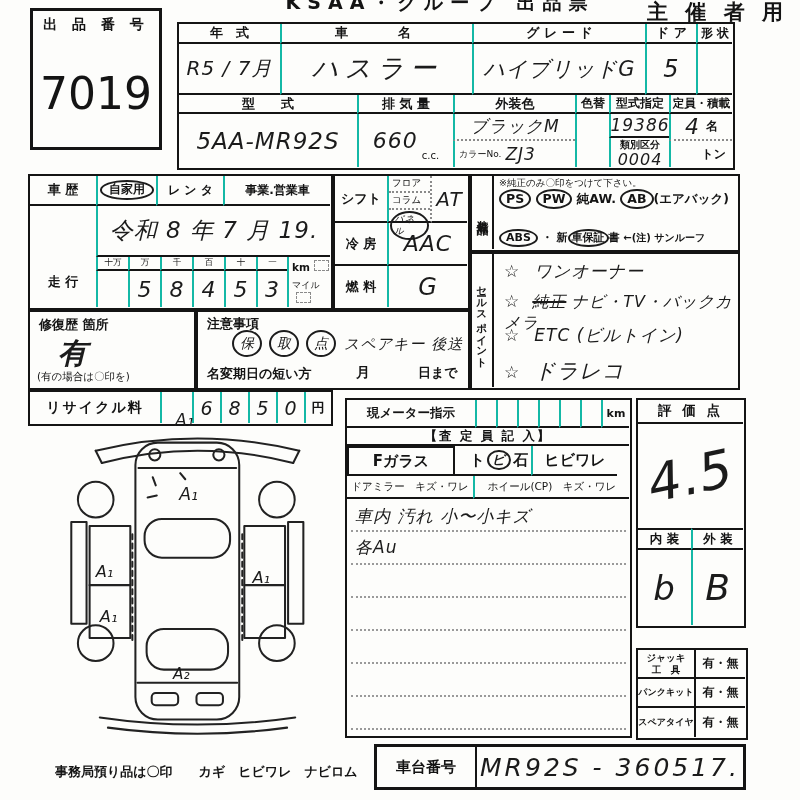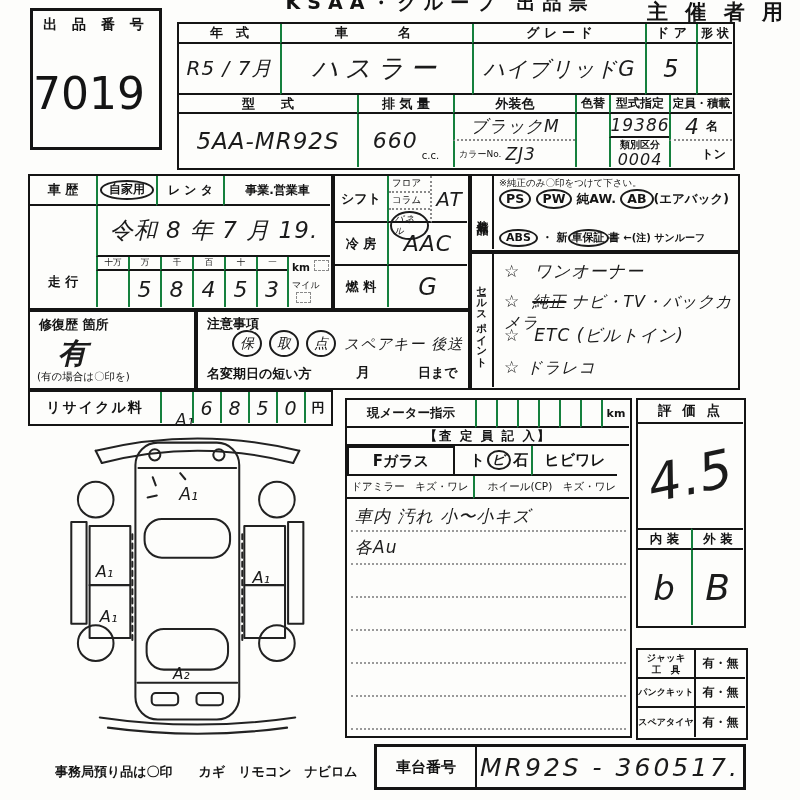--- a/index.html
+++ b/index.html
@@ -3,21 +3,21 @@
 <meta charset="utf-8">
 <style>
   *{box-sizing:border-box;margin:0;padding:0}
   html,body{width:800px;height:800px;background:#fff}
   #sheet{position:relative;width:800px;height:800px;background:#fdfdfb;
          font-family:"DejaVu Sans","Liberation Sans",sans-serif;color:#141414;overflow:hidden}
   .abs{position:absolute}
   .box{position:absolute;border:2.5px solid #141414;background:#fdfdfb}
   .cell{position:absolute;display:flex;align-items:center;justify-content:center;text-align:center}
   .left{justify-content:flex-start;text-align:left}
-  .bl{border-left:2px solid #15803d}
+  .bl{border-left:2px solid #14b8a6}
   .bb{border-bottom:2px solid #141414}
   .bt{border-top:2px solid #141414}
   .br{border-right:2px solid #141414}
   .dotb{border-bottom:2px dotted #8a8a8a}
   .lbl{font-weight:bold}
   .hand{font-style:italic;letter-spacing:1px;color:#1b1b1b}
   .vert{writing-mode:vertical-rl;text-orientation:upright;letter-spacing:2px}
   .circ{display:inline-block;border:2px solid #1c1c1c;border-radius:50%;padding:0 5px;line-height:1.3}
   .crossed{position:relative}
   .crossed::before,.crossed::after{content:"";position:absolute;left:-4px;right:-4px;top:50%;border-top:2px solid #1c1c1c}
@@ -36,21 +36,21 @@
 
 <div id="sheet">
 
   <div class="abs" style="left:225px;top:0;width:430px;height:13px;overflow:hidden">
     <div class="lbl" style="margin-top:-10px;font-size:19px;letter-spacing:7px;text-align:center">KSAA・グループ 出品票</div>
   </div>
   <div class="abs lbl" style="top:-2px;right:12px;font-size:21px;letter-spacing:5px">主 催 者 用</div>
 
   <div class="box" style="left:30px;top:8px;width:132px;height:142px;border-width:3px">
     <div class="lbl" style="margin-top:5px;text-align:center;font-size:14px;letter-spacing:5px">出 品 番 号</div>
-    <div style="margin-top:34px;text-align:left;font-size:44px">7019</div>
+    <div style="margin-top:34px;text-align:center;font-size:44px">7019</div>
   </div>
 
   <div class="box" style="left:177px;top:22px;width:558px;height:148px">
 
     <div class="cell lbl bb" style="left:0;top:0;width:101px;height:20px;font-size:13px">年　式</div>
     <div class="cell lbl bb bl" style="left:101px;top:0;width:192px;height:20px;font-size:13px;letter-spacing:8px">車　　名</div>
     <div class="cell lbl bb bl" style="left:293px;top:0;width:173px;height:20px;font-size:13px">グ レ ー ド</div>
     <div class="cell lbl bb bl" style="left:466px;top:0;width:51px;height:20px;font-size:13px">ド ア</div>
     <div class="cell lbl bb bl" style="left:517px;top:0;width:36px;height:20px;font-size:12px">形 状</div>
 
@@ -193,21 +193,21 @@
       <span style="font-size:17px">☆</span>
       <span class="hand" style="font-size:17px;margin-left:10px">ETC (ビルトイン)</span>
     </div>
     <div class="abs" style="left:32px;top:37px">
       <span style="font-size:17px">☆</span>
       <span class="hand strike" style="font-size:16px;margin-left:8px">純正</span>
       <span class="hand" style="font-size:16px">ナビ・TV・バックカメラ</span>
     </div>
     <div class="abs" style="left:32px;top:103px">
       <span style="font-size:17px">☆</span>
-      <span class="hand" style="font-size:16px;margin-left:2px">ドラレコ</span>
+      <span class="hand" style="font-size:21px;margin-left:10px">ドラレコ</span>
     </div>
   </div>
 
   <svg class="abs" style="left:55px;top:412px" width="285" height="332" viewBox="0 0 280 326">
 
     <path d="M40 38 Q140 14 240 38"></path>
     <path d="M46 50 Q140 26 234 50"></path>
     <line x1="40" y1="38" x2="46" y2="50"></line>
       <line x1="240" y1="38" x2="234" y2="50"></line>
 
@@ -310,15 +310,15 @@
     <div class="cell lbl bb" style="left:58px;top:29px;width:49px;height:29px;font-size:12px">有・無</div>
     <div class="cell lbl br" style="left:0;top:58px;width:58px;height:29px;font-size:9px">スペアタイヤ</div>
     <div class="cell lbl" style="left:58px;top:58px;width:49px;height:29px;font-size:12px">有・無</div>
   </div>
 
   <div class="box" style="left:374px;top:744px;width:372px;height:46px;border-width:3px">
     <div class="cell lbl br" style="left:0;top:0;width:100px;height:40px;font-size:15px">車台番号</div>
     <div class="cell hand" style="left:100px;top:0;width:266px;height:40px;font-size:25px;letter-spacing:3px">MR92S - 360517.</div>
   </div>
 
-  <div class="abs" style="left:55px;top:763px;font-size:13px;font-weight:600">事務局預り品は〇印　　カギ　リモコン　ナビロム</div>
+  <div class="abs" style="left:55px;top:763px;font-size:13px;font-weight:600">事務局預り品は〇印　　カギ　ヒビワレ　ナビロム</div>
 
 </div>
 
 </body></html>

